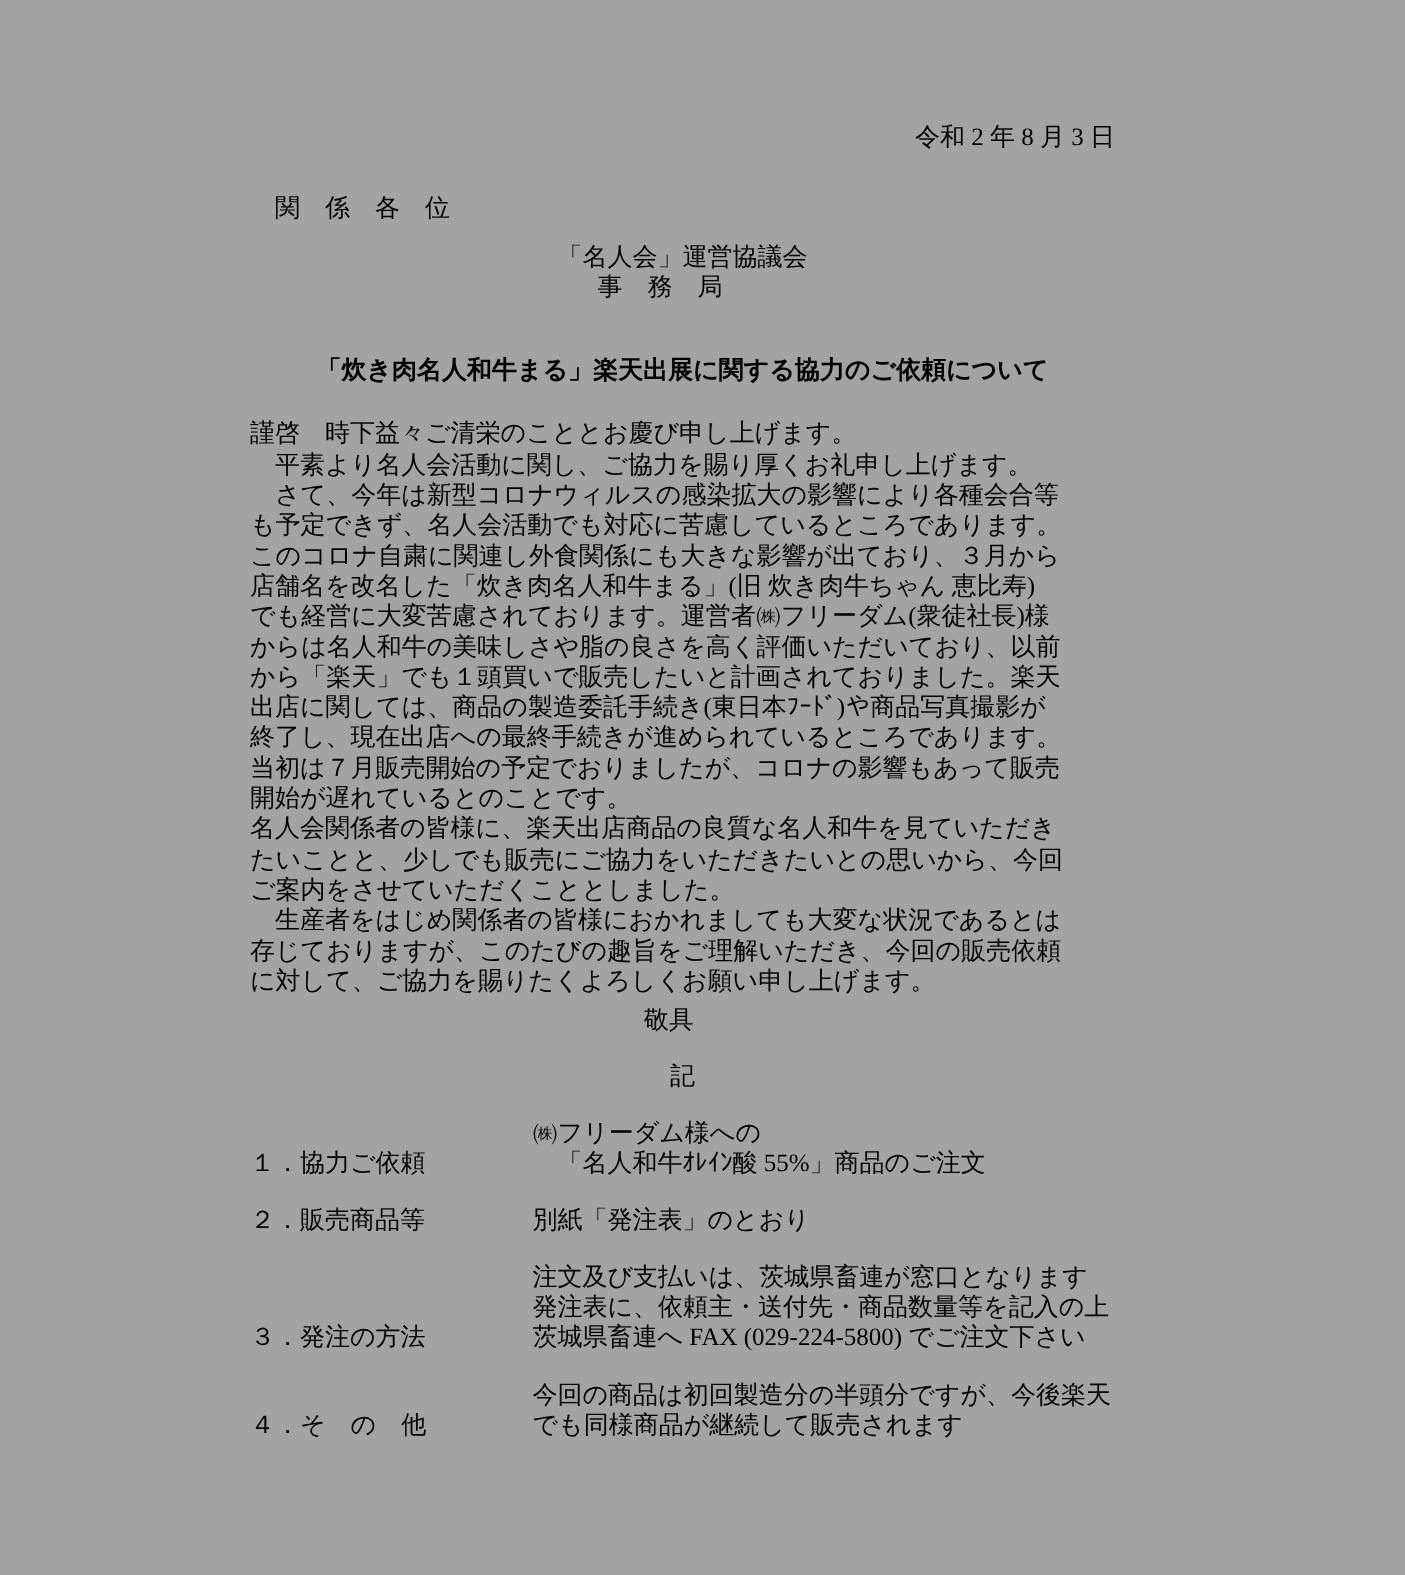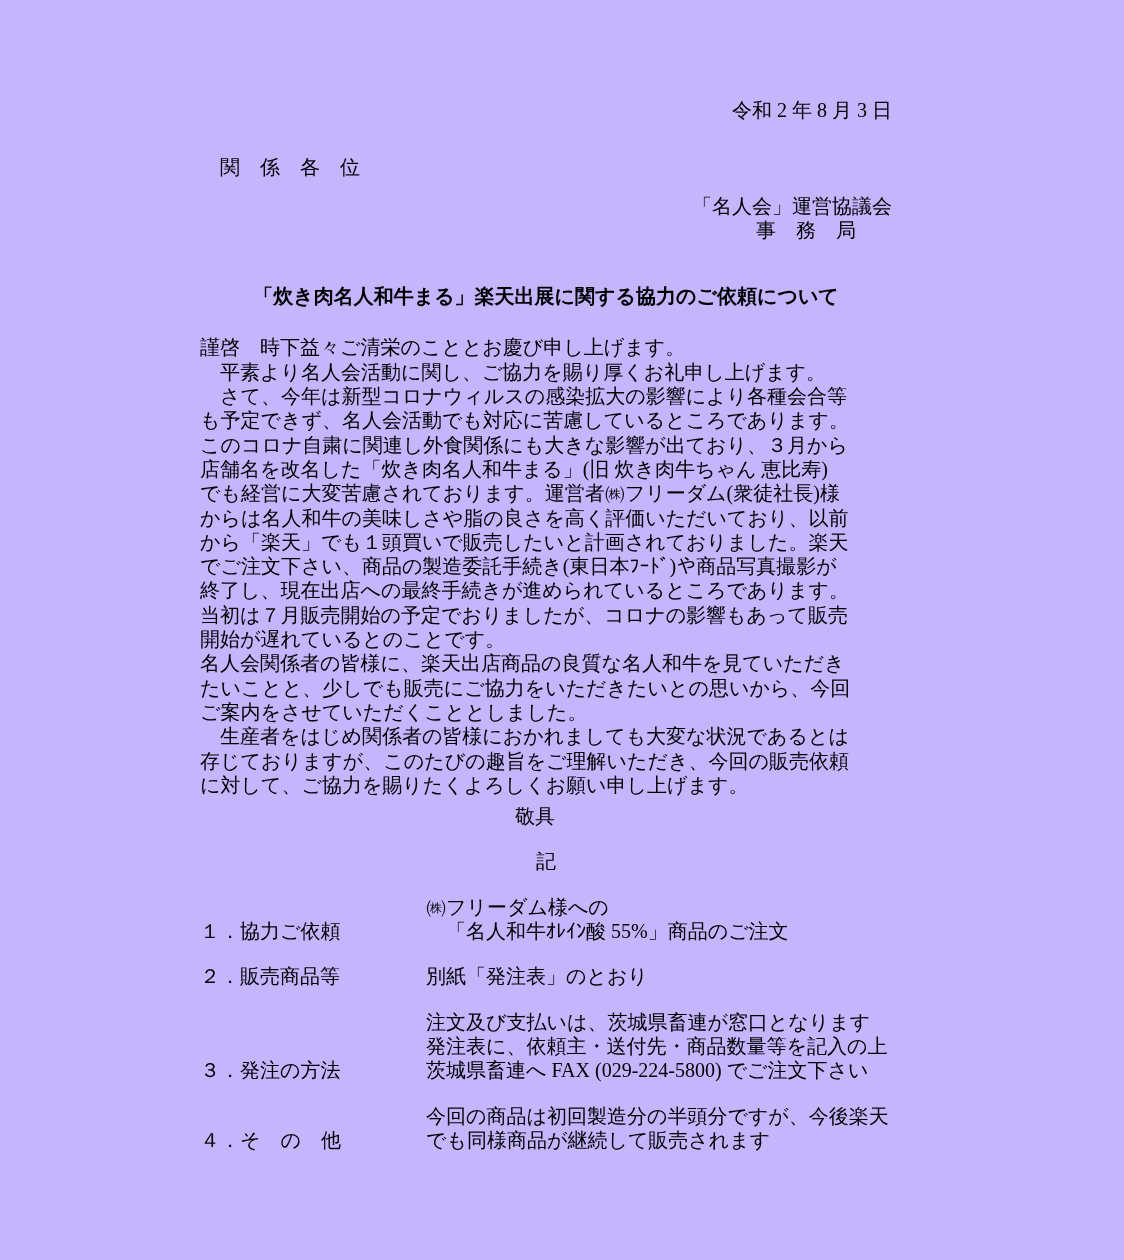--- a/index.html
+++ b/index.html
@@ -4,21 +4,21 @@
 <style>
   html, body {
     margin: 0;
     padding: 0;
     background: #ffffff;
   }
   .page {
     position: relative;
     width: 1124px;
     height: 1260px;
-    background: #c4b5fd;
+    background: #a3a3a3;
     color: #000000;
     font-family: "Liberation Serif", "DejaVu Serif", serif;
     font-size: 20px;
     line-height: 24.3px;
     overflow: hidden;
   }
   .content {
     position: absolute;
     left: 200px;
     top: 0;
@@ -32,21 +32,21 @@
     text-align: right;
     white-space: pre;
   }
   .recipient-line {
     margin-top: 33px;
     padding-left: 20px;
     white-space: pre;
   }
   .sender-block {
     margin-top: 14px;
-    text-align: right;
+    text-align: center;
   }
   .sender-org { white-space: pre; }
   .sender-dept {
     white-space: pre;
     padding-right: 36px;
   }
   .doc-title {
     margin-top: 42px;
     text-align: center;
     font-weight: bold;
@@ -103,21 +103,21 @@
     <div class="letter-body" id="letter-body">
         <div class="body-line">謹啓　時下益々ご清栄のこととお慶び申し上げます。</div>
         <div class="body-line">　平素より名人会活動に関し、ご協力を賜り厚くお礼申し上げます。</div>
         <div class="body-line">　さて、今年は新型コロナウィルスの感染拡大の影響により各種会合等</div>
         <div class="body-line">も予定できず、名人会活動でも対応に苦慮しているところであります。</div>
         <div class="body-line">このコロナ自粛に関連し外食関係にも大きな影響が出ており、３月から</div>
         <div class="body-line">店舗名を改名した「炊き肉名人和牛まる」(旧 炊き肉牛ちゃん 恵比寿)</div>
         <div class="body-line">でも経営に大変苦慮されております。運営者㈱フリーダム(衆徒社長)様</div>
         <div class="body-line">からは名人和牛の美味しさや脂の良さを高く評価いただいており、以前</div>
         <div class="body-line">から「楽天」でも１頭買いで販売したいと計画されておりました。楽天</div>
-        <div class="body-line">でご注文下さい、商品の製造委託手続き(東日本ﾌｰﾄﾞ)や商品写真撮影が</div>
+        <div class="body-line">出店に関しては、商品の製造委託手続き(東日本ﾌｰﾄﾞ)や商品写真撮影が</div>
         <div class="body-line">終了し、現在出店への最終手続きが進められているところであります。</div>
         <div class="body-line">当初は７月販売開始の予定でおりましたが、コロナの影響もあって販売</div>
         <div class="body-line">開始が遅れているとのことです。</div>
         <div class="body-line">名人会関係者の皆様に、楽天出店商品の良質な名人和牛を見ていただき</div>
         <div class="body-line">たいことと、少しでも販売にご協力をいただきたいとの思いから、今回</div>
         <div class="body-line">ご案内をさせていただくこととしました。</div>
         <div class="body-line">　生産者をはじめ関係者の皆様におかれましても大変な状況であるとは</div>
         <div class="body-line">存じておりますが、このたびの趣旨をご理解いただき、今回の販売依頼</div>
         <div class="body-line">に対して、ご協力を賜りたくよろしくお願い申し上げます。</div>
       </div>

